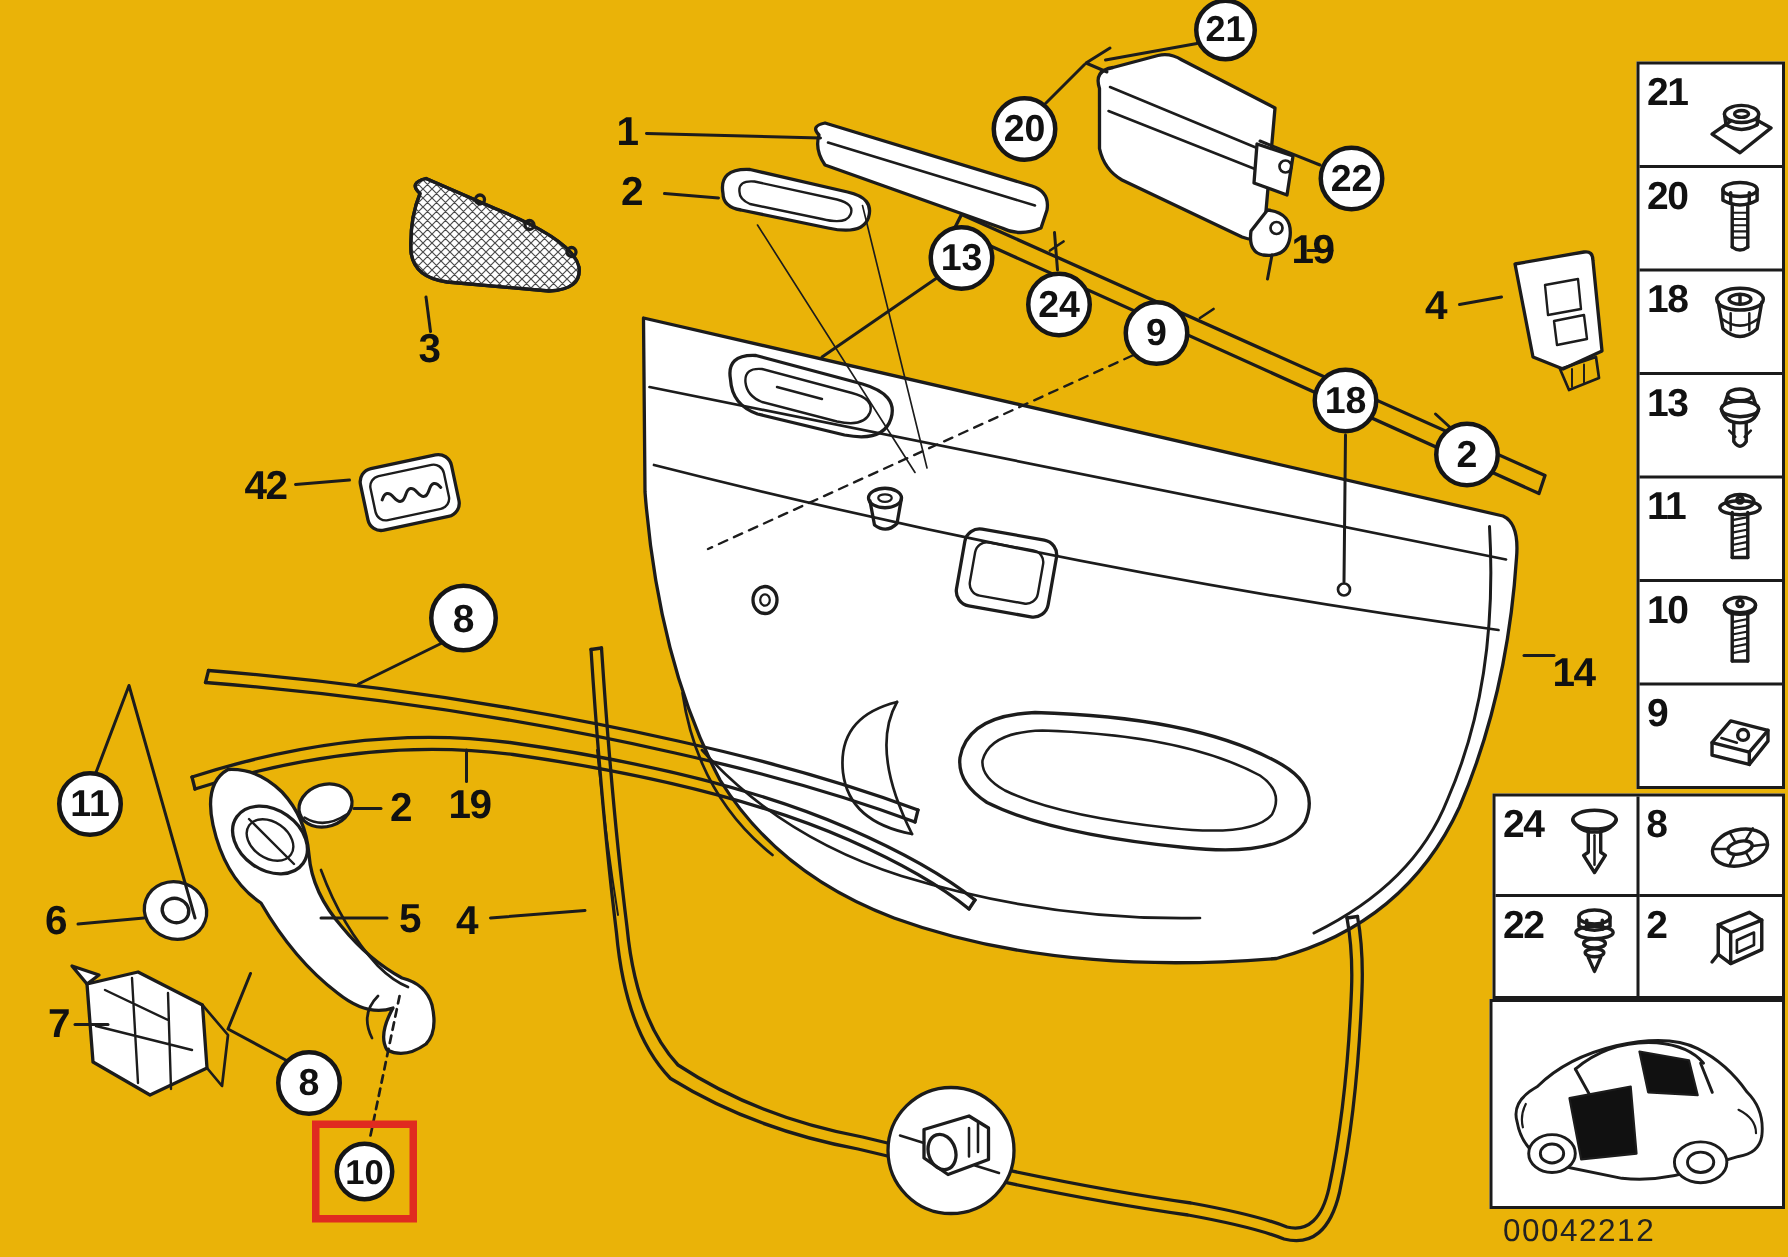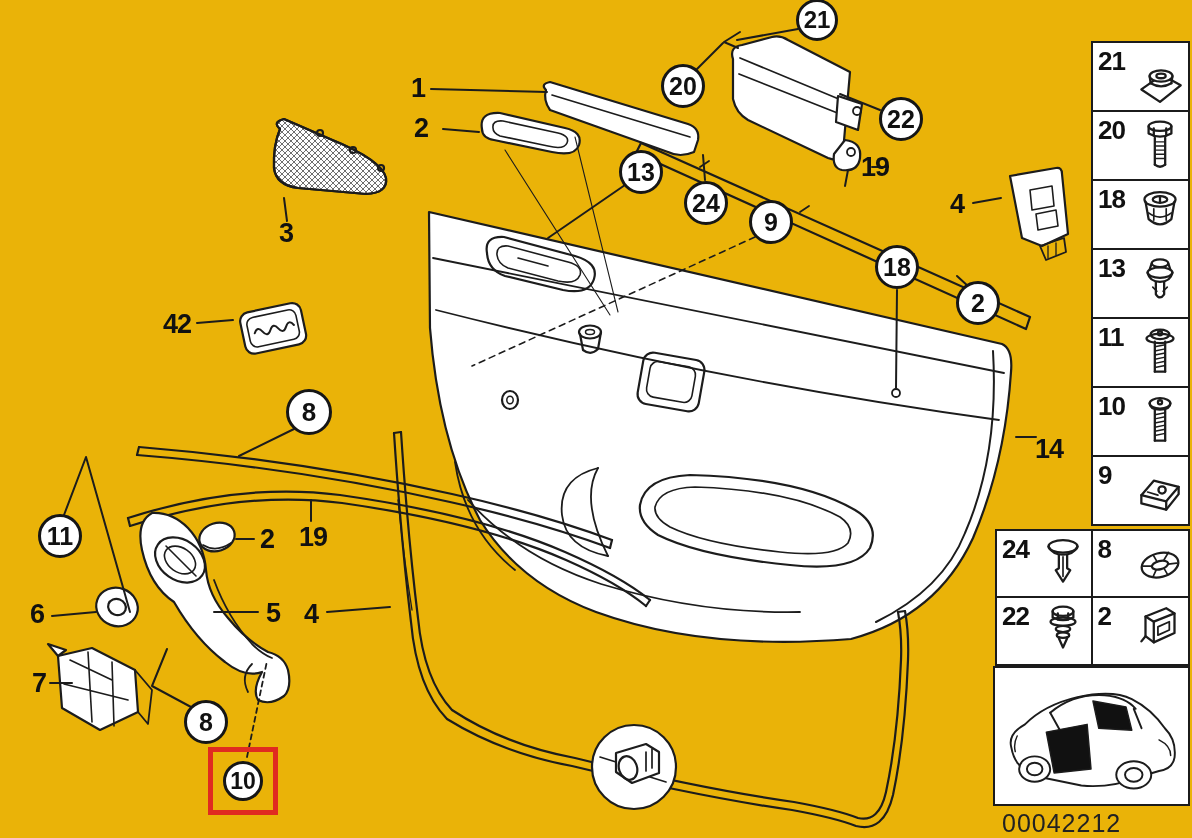--- a/index.html
+++ b/index.html
@@ -36,21 +36,21 @@
   .legend-grid .cell:nth-child(n+3){border-bottom:none;}
   .cell .num{position:absolute;left:5px;top:3px;font-weight:bold;font-size:26px;letter-spacing:-1px;}
   .cell .icon{position:absolute;right:2px;top:50%;transform:translateY(-50%);width:52px;height:58px;}
   .cell .icon svg{width:100%;height:100%;}
   .legend-car{
     position:absolute;left:993px;top:666px;width:197px;height:140px;box-sizing:border-box;
     border:2px solid #1b1b1b;background:#fff;z-index:4;
   }
   .legend-car svg{width:100%;height:100%;}
   #drawing-number{
-    position:absolute;left:1002px;top:809px;font-size:25px;font-weight:400;
+    position:absolute;left:1002px;top:809px;font-size:21px;font-weight:400;
     color:#222;letter-spacing:1px;z-index:4;
   }
 </style>
 </head>
 <body>
 
 <div class="stage">
 
   <svg id="art" viewBox="0 0 1192 838" fill="none" stroke="#1c1c1c" stroke-width="2.2" stroke-linecap="round" stroke-linejoin="round">
     <defs>

